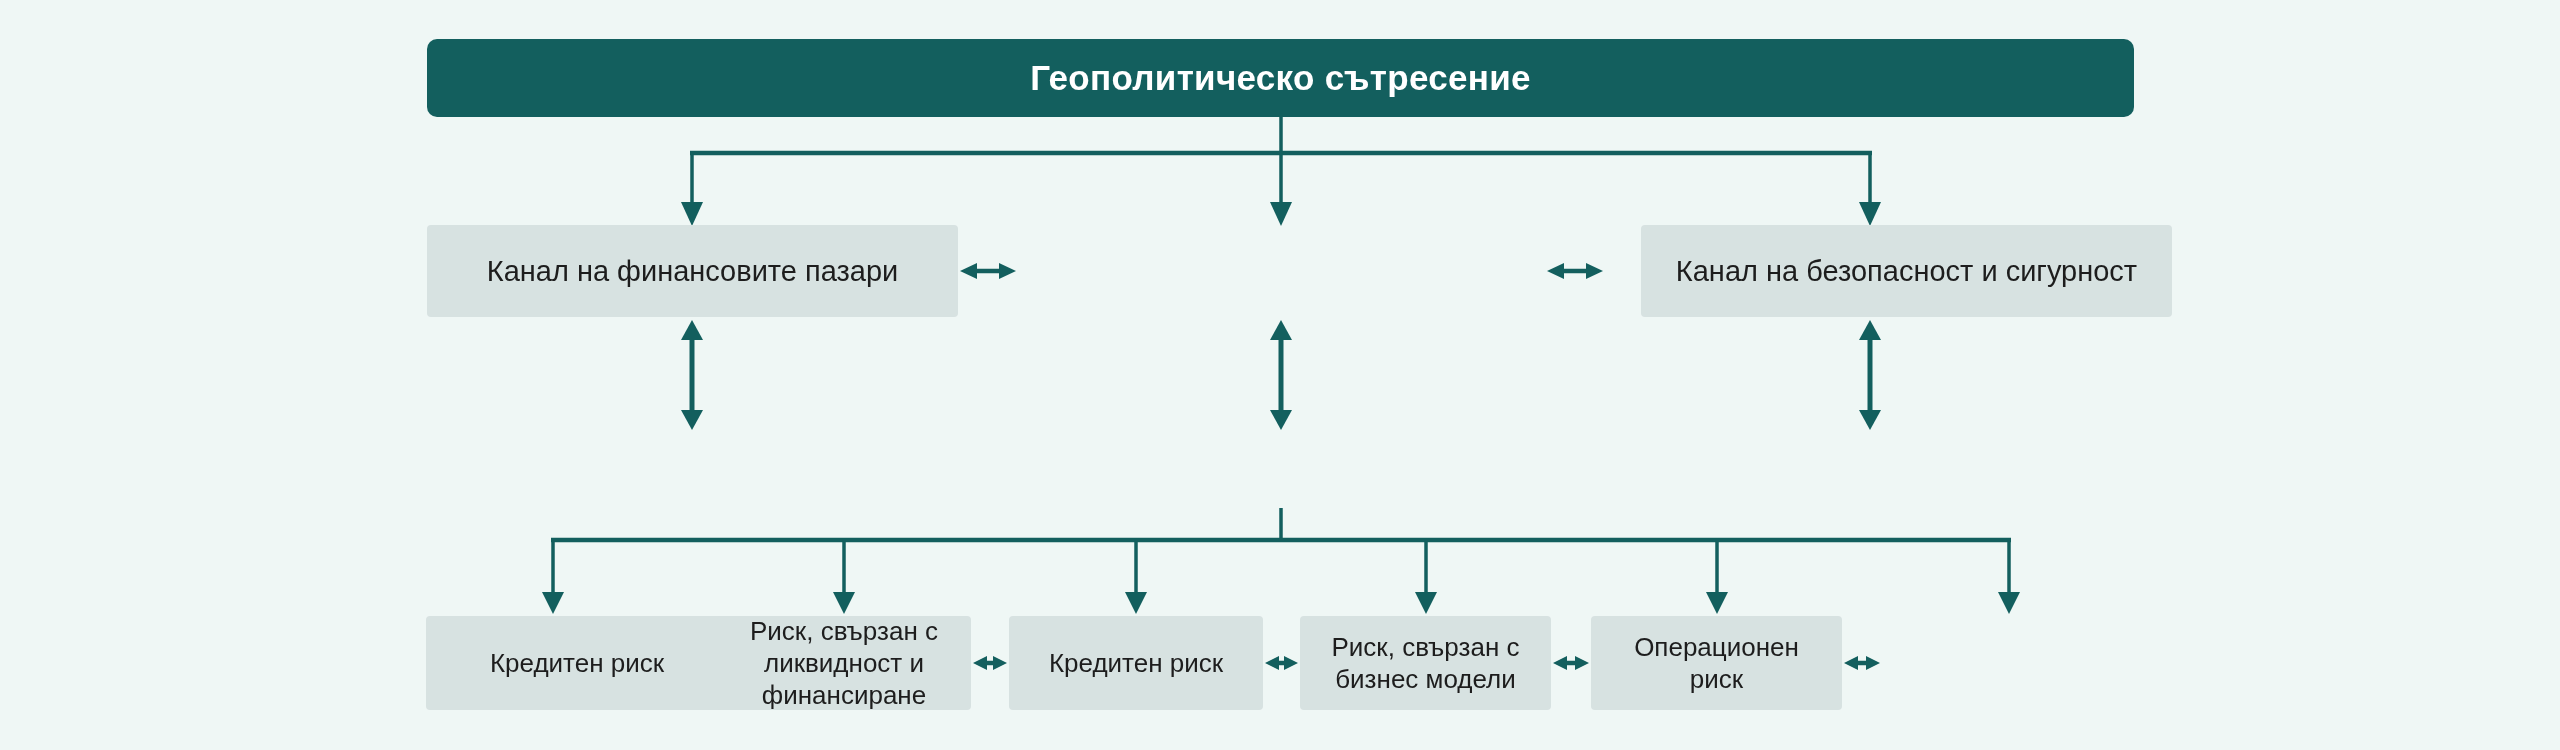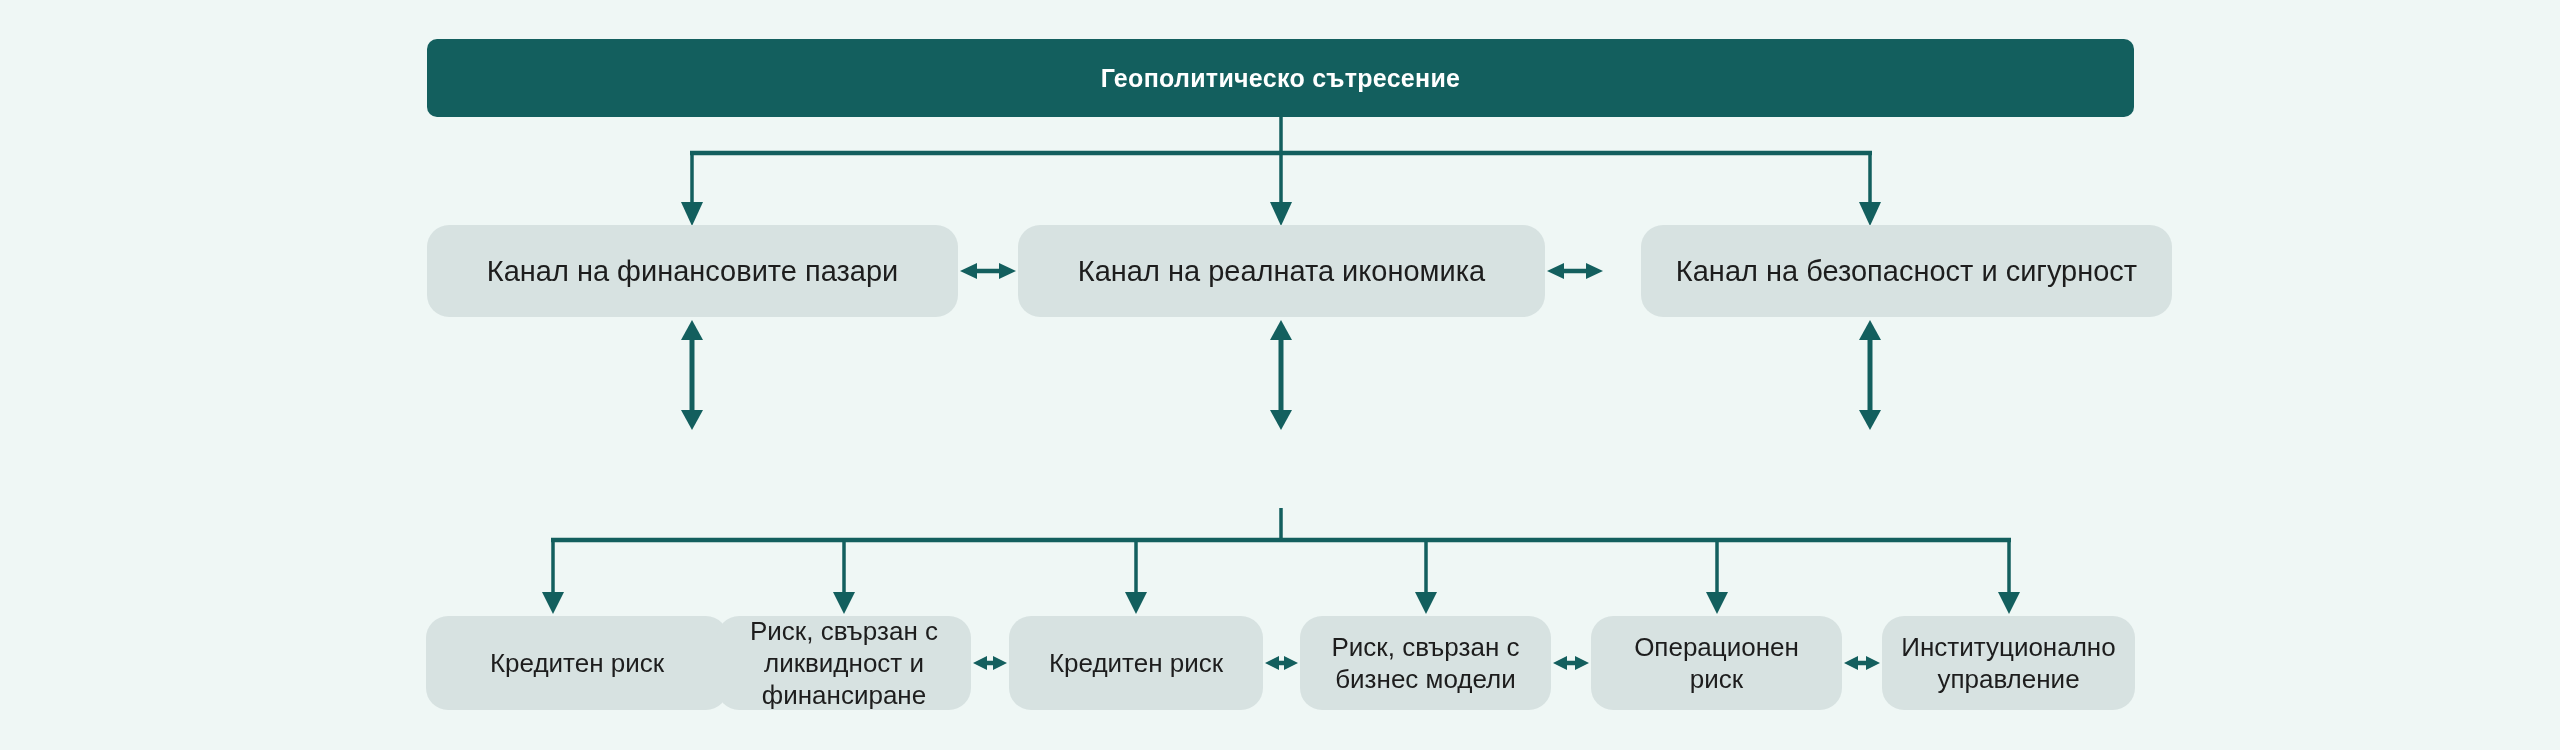--- a/index.html
+++ b/index.html
@@ -29,30 +29,30 @@
   .banner {
     position: absolute;
     left: 427px;
     width: 1707px;
     background: var(--banner);
     color: var(--banner-text);
     border-radius: 10px;
     display: flex;
     align-items: center;
     justify-content: center;
-    font-size: 25px;
+    font-size: 35px;
     font-weight: 700;
     letter-spacing: 0.3px;
   }
   .banner-top { top: 39px; height: 78px; }
   .banner-mid { top: 432px; height: 76px; }
   .node {
     position: absolute;
     background: var(--box);
-    border-radius: 22px;
+    border-radius: 4px;
     display: flex;
     align-items: center;
     justify-content: center;
     text-align: center;
     color: var(--box-text);
     padding: 12px 14px;
   }
   .channel { top: 225px; height: 92px; font-size: 29px; }
   .risk { top: 616px; height: 94px; font-size: 26px; line-height: 1.24; }
   .node span, .banner span { white-space: pre-line; }
@@ -132,23 +132,20 @@
     </g>
   </svg>
 
   <div class="banner banner-top">
     <span>Геополитическо сътресение</span>
   </div>
 
   <div class="node channel" style="left:427px; width:531px;">
     <span>Канал на финансовите пазари</span>
   </div>
-  <div class="node channel" style="left:1018px; width:527px;">
-    <span>Канал на реалната икономика</span>
-  </div>
   <div class="node channel" style="left:1605px; width:531px;margin-left:36px;">
     <span>Канал на безопасност и сигурност</span>
   </div>
 
 
   <div class="node risk" style="left:426px; width:302px;">
     <span>Кредитен риск</span>
   </div>
   <div class="node risk" style="left:717px; width:254px;">
     <span>Риск, свързан с
@@ -159,18 +156,14 @@
     <span>Кредитен риск</span>
   </div>
   <div class="node risk" style="left:1300px; width:251px;">
     <span>Риск, свързан с
 бизнес модели</span>
   </div>
   <div class="node risk" style="left:1591px; width:251px;">
     <span>Операционен
 риск</span>
   </div>
-  <div class="node risk" style="left:1882px; width:253px;">
-    <span>Институционално
-управление</span>
-  </div>
 
 </div>
 
 </body></html>

